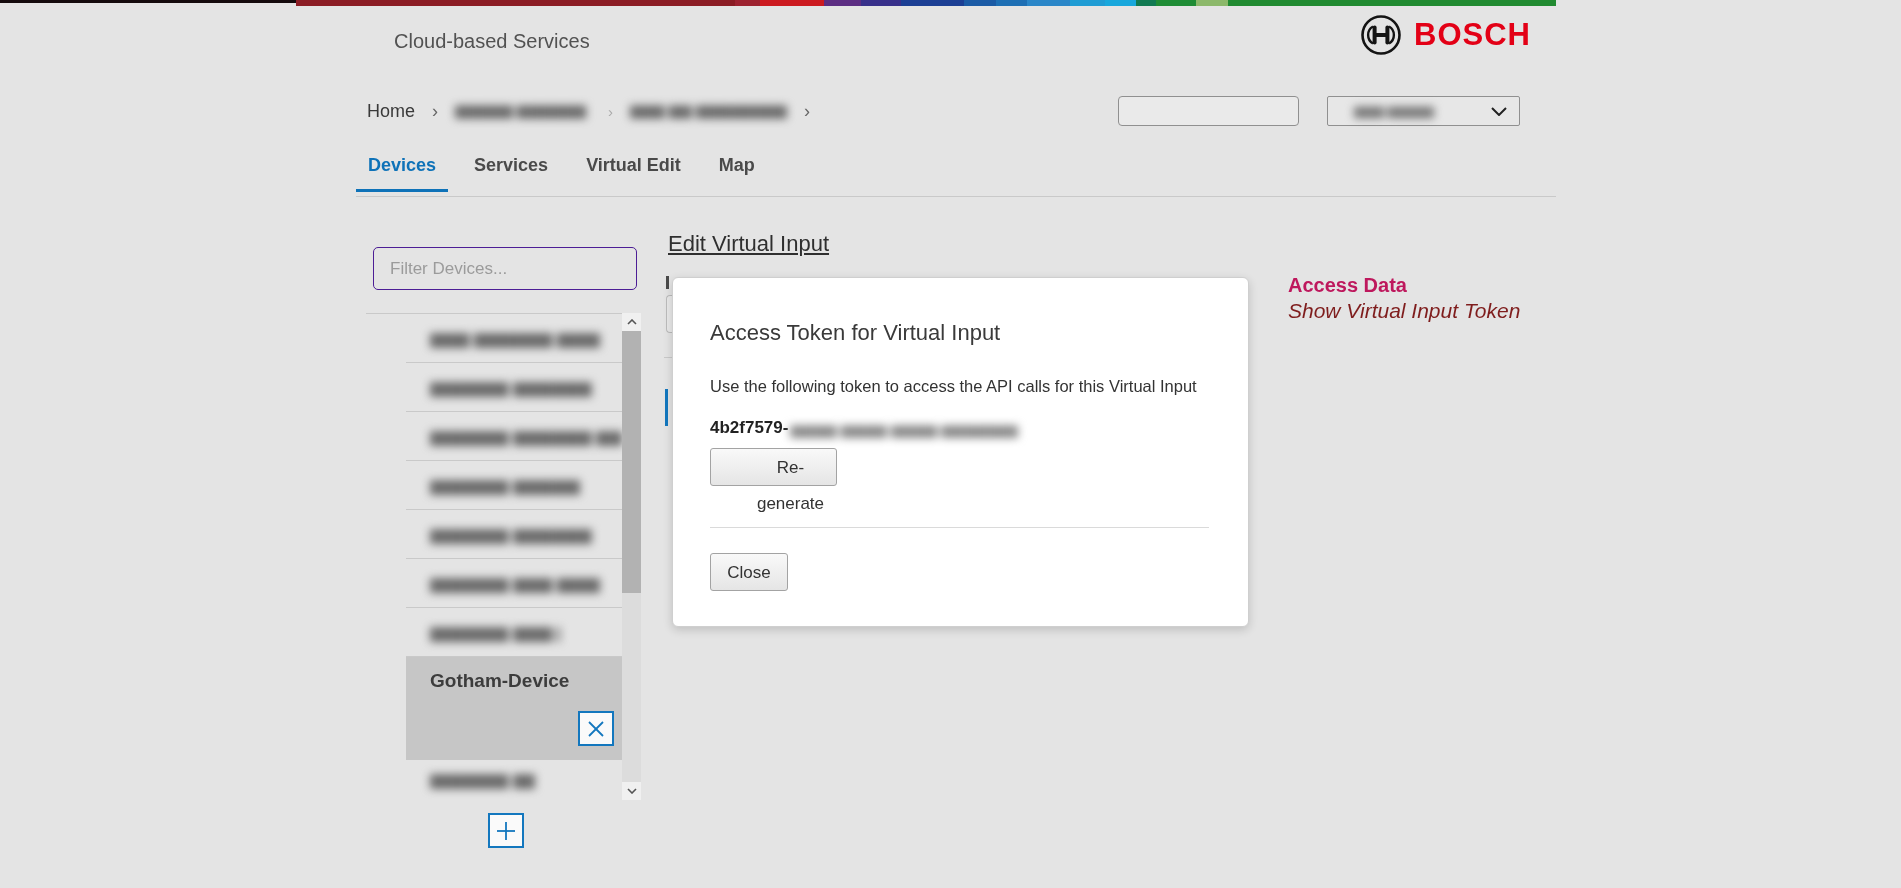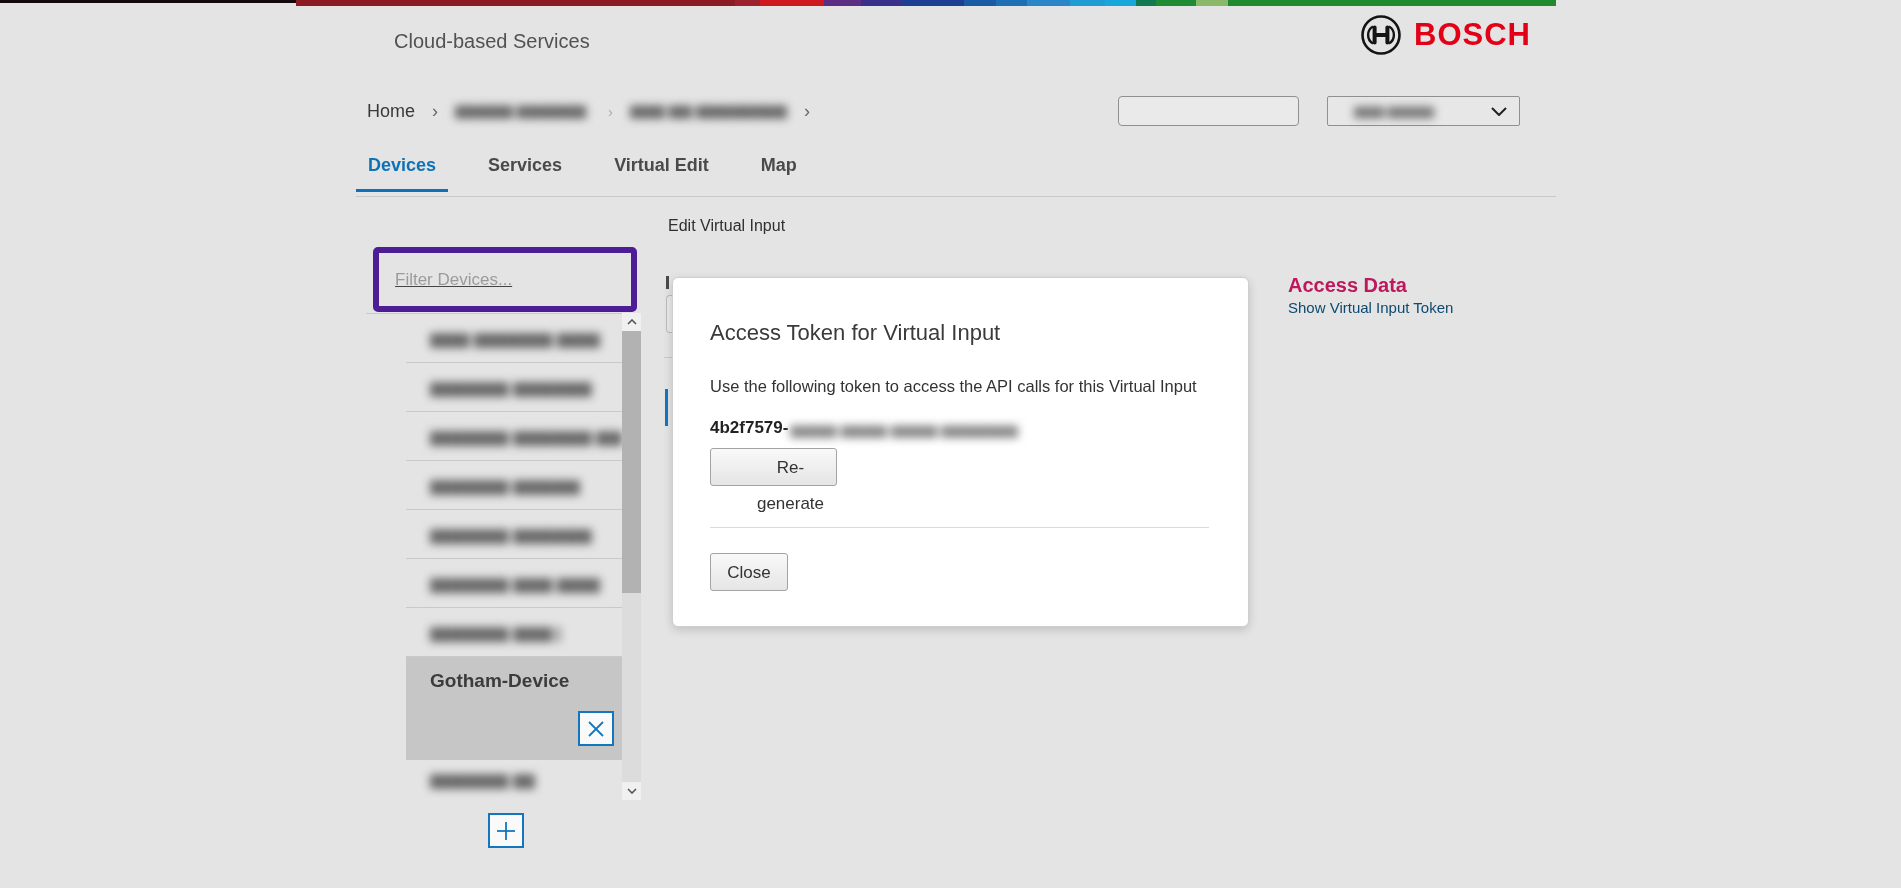--- a/index.html
+++ b/index.html
@@ -31,30 +31,30 @@
               border:1px solid #909090;border-radius:4px;background:#eaeaea;display:flex;align-items:center;}
   .search-box input{flex:1;border:none;background:transparent;outline:none;height:26px;
                     font-size:15px;padding:0 6px;font-family:"Liberation Sans",sans-serif;}
   .search-box svg{margin-right:6px;}
   .user-select{position:absolute;left:1327px;top:96px;width:193px;height:30px;box-sizing:border-box;
                border:1px solid #909090;border-radius:2px;background:#e7e7e7;display:flex;align-items:center;cursor:pointer;}
   .us-blob{width:80px;height:16px;font-size:13px;margin-left:26px;color:#777;}
   .user-select svg{margin-left:auto;margin-right:12px;}
 
   
-  .tabs{position:absolute;left:356px;top:153px;display:flex;gap:28px;font-size:18px;font-weight:bold;color:#4a4a4a;}
+  .tabs{position:absolute;left:356px;top:153px;display:flex;gap:14px;font-size:18px;font-weight:bold;color:#4a4a4a;}
   .tab{position:relative;padding:2px 12px;cursor:pointer;}
   .tab.active{color:#0e72b8;}
   .tab.active::after{content:"";position:absolute;left:0;right:0;top:36px;height:3px;background:#0e72b8;}
   .tab-divider{position:absolute;left:356px;top:196px;width:1200px;height:1px;background:#c9c9c9;}
 
   
-  .filter-input{position:absolute;left:373px;top:247px;width:264px;height:65px;box-sizing:border-box;
-                border:6px solid #4c1d95;border-radius:5px;background:transparent;font-size:17px;color:#444;
-                padding:0 16px;outline:none;font-family:"Liberation Sans",sans-serif;text-decoration:underline;}
+  .filter-input{position:absolute;left:373px;top:247px;width:264px;height:43px;box-sizing:border-box;
+                border:1px solid #4c1d95;border-radius:5px;background:transparent;font-size:17px;color:#444;
+                padding:0 16px;outline:none;font-family:"Liberation Sans",sans-serif;}
   .filter-input::placeholder{color:#9b9b9b;}
   .device-list{position:absolute;left:366px;top:313px;width:256px;height:487px;border-top:1px solid #c9c9c9;
                overflow:hidden;}
   .device-row{height:49px;box-sizing:border-box;border-bottom:1px solid #c9c9c9;display:flex;
               align-items:center;padding-left:24px;font-size:17px;cursor:pointer;margin-left:40px;}
   .device-row .redacted{height:20px;}
   .w170{width:170px}.w165{width:165px}.w195{width:195px}.w150{width:150px}.w130{width:130px}.w105{width:105px}
   .device-row.selected{height:103px;background:#c6c6c6;border-bottom:none;position:relative;
                        align-items:flex-start;padding-top:13px;font-weight:bold;font-size:19px;color:#3c3c3c;}
   .device-row.partial{height:38px;border-bottom:none;align-items:flex-start;padding-top:9px;}
@@ -63,21 +63,21 @@
   
   .scrollbar{position:absolute;left:622px;top:313px;width:19px;height:487px;background:#dcdcdc;}
   .sb-btn{position:absolute;left:0;width:19px;height:18px;background:#f0f0f0;display:flex;
           align-items:center;justify-content:center;cursor:pointer;}
   .sb-up{top:0;} .sb-down{bottom:0;}
   .sb-thumb{position:absolute;left:0;top:18px;width:19px;height:262px;background:#b2b2b2;cursor:pointer;}
   .add-btn{position:absolute;left:488px;top:813px;width:36px;height:35px;box-sizing:border-box;
            border:2px solid #1377be;background:#fafafa;display:flex;align-items:center;justify-content:center;cursor:pointer;}
 
   
-  .page-title{position:absolute;left:668px;top:217px;font-size:16px;color:#2f2f2f;}
+  .page-title{position:absolute;left:668px;top:231px;font-size:22px;color:#2f2f2f;text-decoration:underline;}
   .behind-label{position:absolute;left:666px;top:276px;width:3px;height:13px;background:#4a4a4a;}
   .behind-input{position:absolute;left:666px;top:295px;width:7px;height:36px;border:1px solid #bbb;
                 border-right:none;border-radius:4px 0 0 4px;background:#e9e9e9;}
   .behind-divider{position:absolute;left:664px;top:357px;width:8px;height:1px;background:#c9c9c9;}
   .behind-blue{position:absolute;left:665px;top:389px;width:3px;height:37px;background:#1377be;}
 
   
   .modal{position:absolute;left:672px;top:277px;width:577px;height:350px;box-sizing:border-box;
          background:#ffffff;border:1px solid #cfcfcf;border-radius:6px;box-shadow:0 3px 10px rgba(0,0,0,0.16);
          padding:42px 37px 0 37px;}
@@ -88,21 +88,21 @@
   .token-blob{width:228px;height:18px;font-size:15px;color:#8a8a8a;margin-left:2px;}
   .btn{display:inline-block;box-sizing:border-box;border:1px solid #a3a3a3;border-radius:3px;
        background:linear-gradient(#f9f9f9,#e5e5e5);font-size:17px;color:#333;cursor:pointer;
        font-family:"Liberation Sans",sans-serif;text-align:center;}
   .regenerate-btn{margin-top:10px;width:127px;height:38px;line-height:36px;padding-left:40px;}
   .modal-hr{margin:14px 0 0 0;border:none;border-top:1px solid #dadada;width:499px;}
   .close-btn{margin-top:25px;width:78px;height:38px;line-height:36px;}
 
   
   .access-heading{position:absolute;left:1288px;top:274px;font-size:20px;font-weight:bold;color:#be185d;}
-  .access-link{position:absolute;left:1288px;top:299px;font-size:15px;color:#0c4a6e;cursor:pointer;text-decoration:none;}
+  .access-link{position:absolute;left:1288px;top:299px;font-size:21px;color:#7f1d1d;cursor:pointer;text-decoration:none;font-style:italic;}
 </style>
 </head>
 <body>
 
 <div class="screen">
 
   <div class="stripe">
     <i class="s0" style="width:296px;background:#140a0c"></i>
     <i style="width:439px;background:#8b1c24"></i>
     <i style="width:25px;background:#9d2230"></i>

